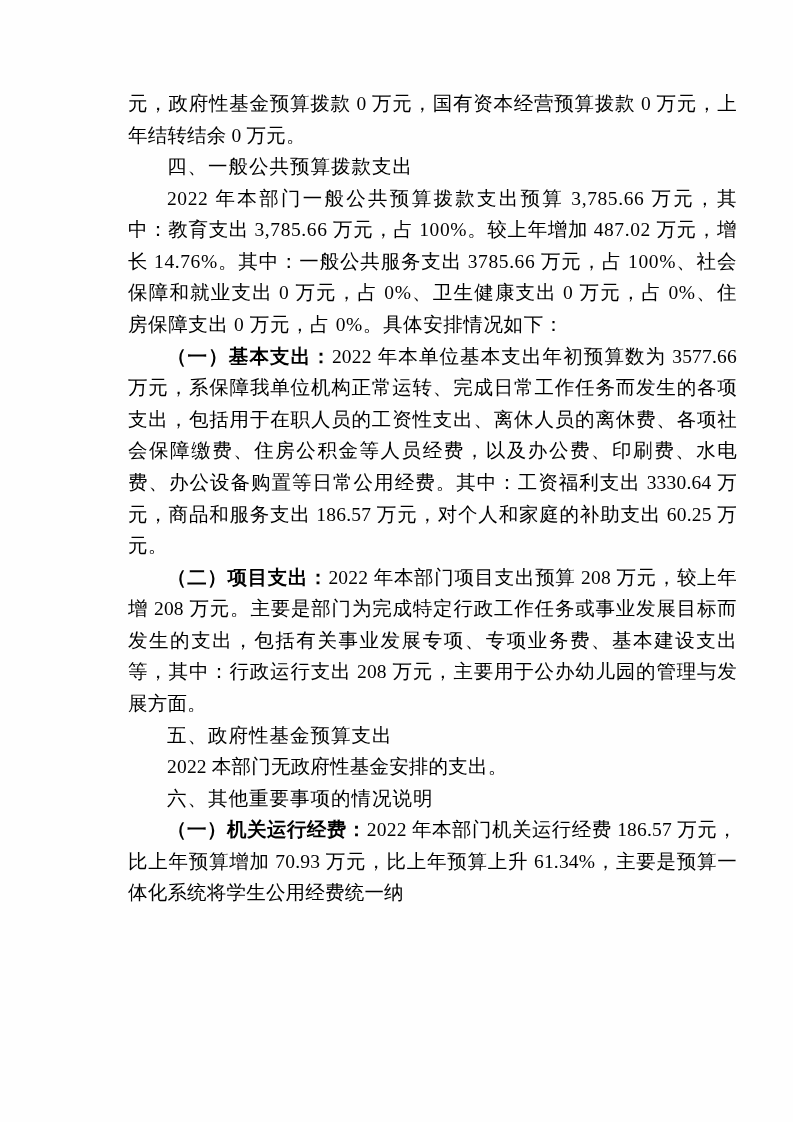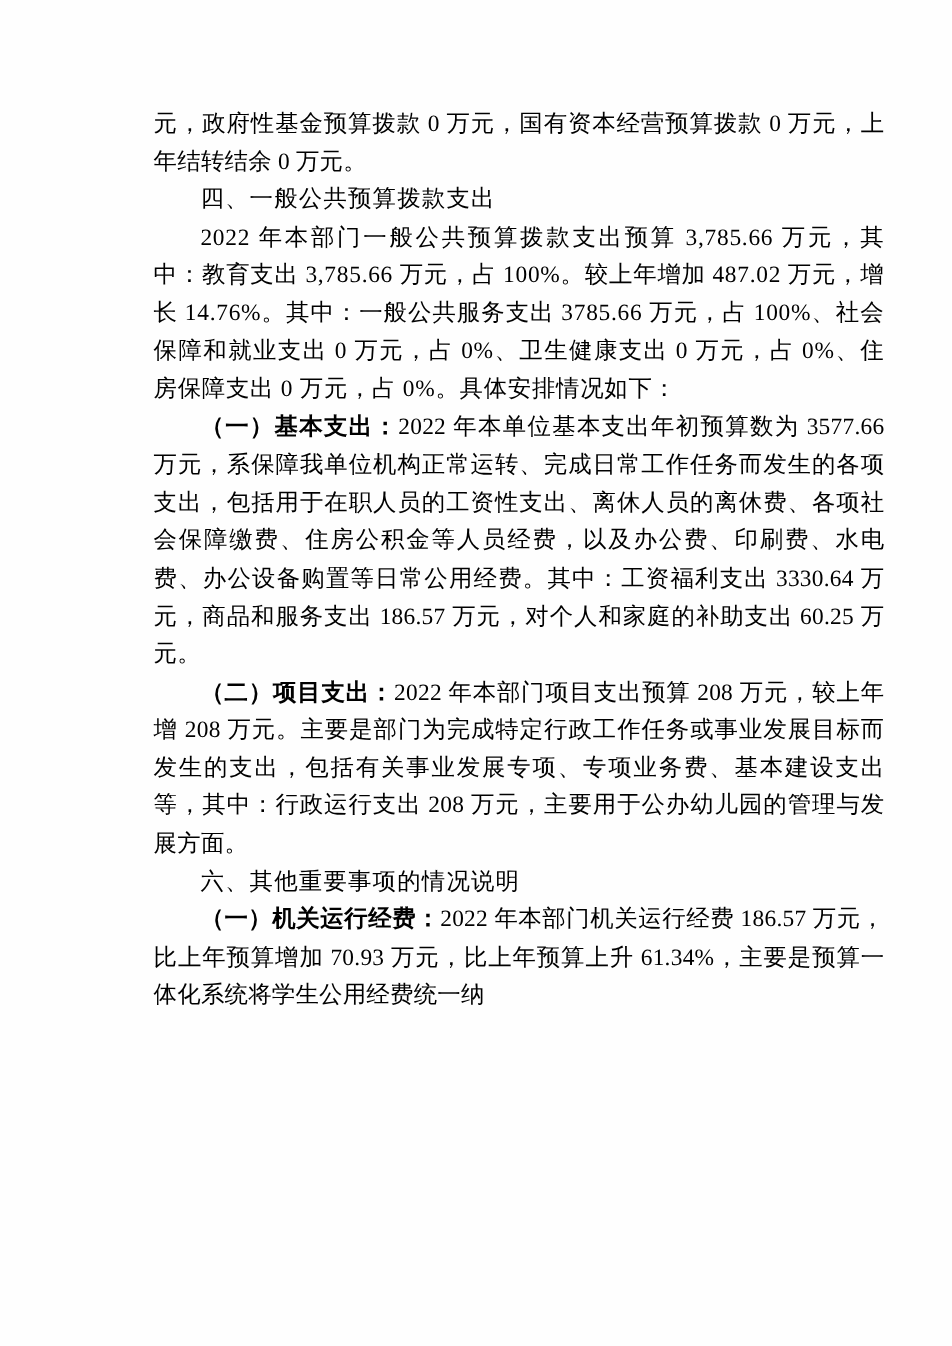--- a/index.html
+++ b/index.html
@@ -60,20 +60,22 @@
 
 
     <p class="heading">四、一般公共预算拨款支出</p>
 
     <p class="para spread">2022 年本部门一般公共预算拨款支出预算 3,785.66 万元，其中：教育支出 3,785.66 万元，占 100%。较上年增加 487.02 万元，增长 14.76%。其中：一般公共服务支出 3785.66 万元，占 100%、社会保障和就业支出 0 万元，占 0%、卫生健康支出 0 万元，占 0%、住房保障支出 0 万元，占 0%。具体安排情况如下：</p>
 
     <p class="para"><span class="run-head">（一）基本支出：</span><span>2022 年本单位基本支出年初预算数为 3577.66 万元，系保障我单位机构正常运转、完成日常工作任务而发生的各项支出，包括用于在职人员的工资性支出、离休人员的离休费、各项社会保障缴费、住房公积金等人员经费，以及办公费、印刷费、水电费、办公设备购置等日常公用经费。其中：工资福利支出 3330.64 万元，商品和服务支出 186.57 万元，对个人和家庭的补助支出 60.25 万元。</span></p>
 
     <p class="para"><span class="run-head">（二）项目支出：</span><span>2022 年本部门项目支出预算 208 万元，较上年增 208 万元。主要是部门为完成特定行政工作任务或事业发展目标而发生的支出，包括有关事业发展专项、专项业务费、基本建设支出等，其中：行政运行支出 208 万元，主要用于公办幼儿园的管理与发展方面。</span></p>
 
+    <p class="heading">五、政府性基金预算支出</p>
 
+    <p class="para">2022 本部门无政府性基金安排的支出。</p>
 
     <p class="heading">六、其他重要事项的情况说明</p>
 
     <p class="para"><span class="run-head">（一）机关运行经费：</span><span>2022 年本部门机关运行经费 186.57 万元，比上年预算增加 70.93 万元，比上年预算上升 61.34%，主要是预算一体化系统将学生公用经费统一纳</span></p>
 
   </div>
 </div>
 
 </body></html>

